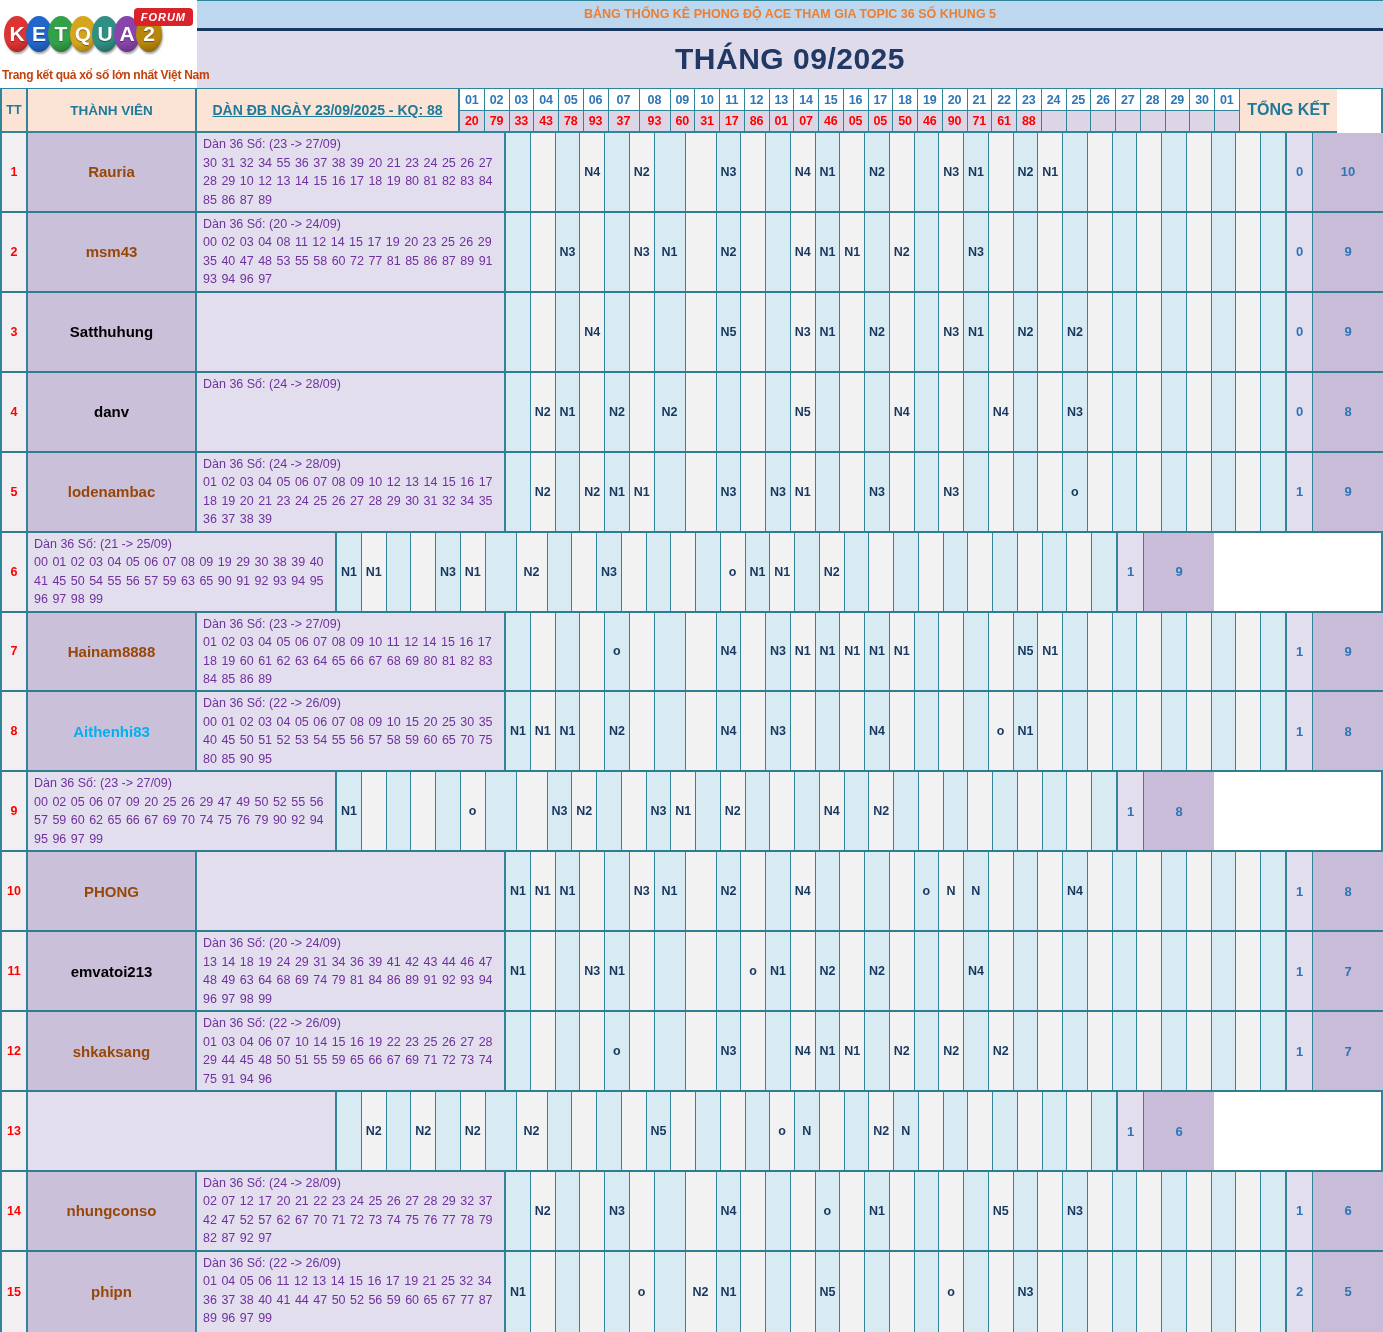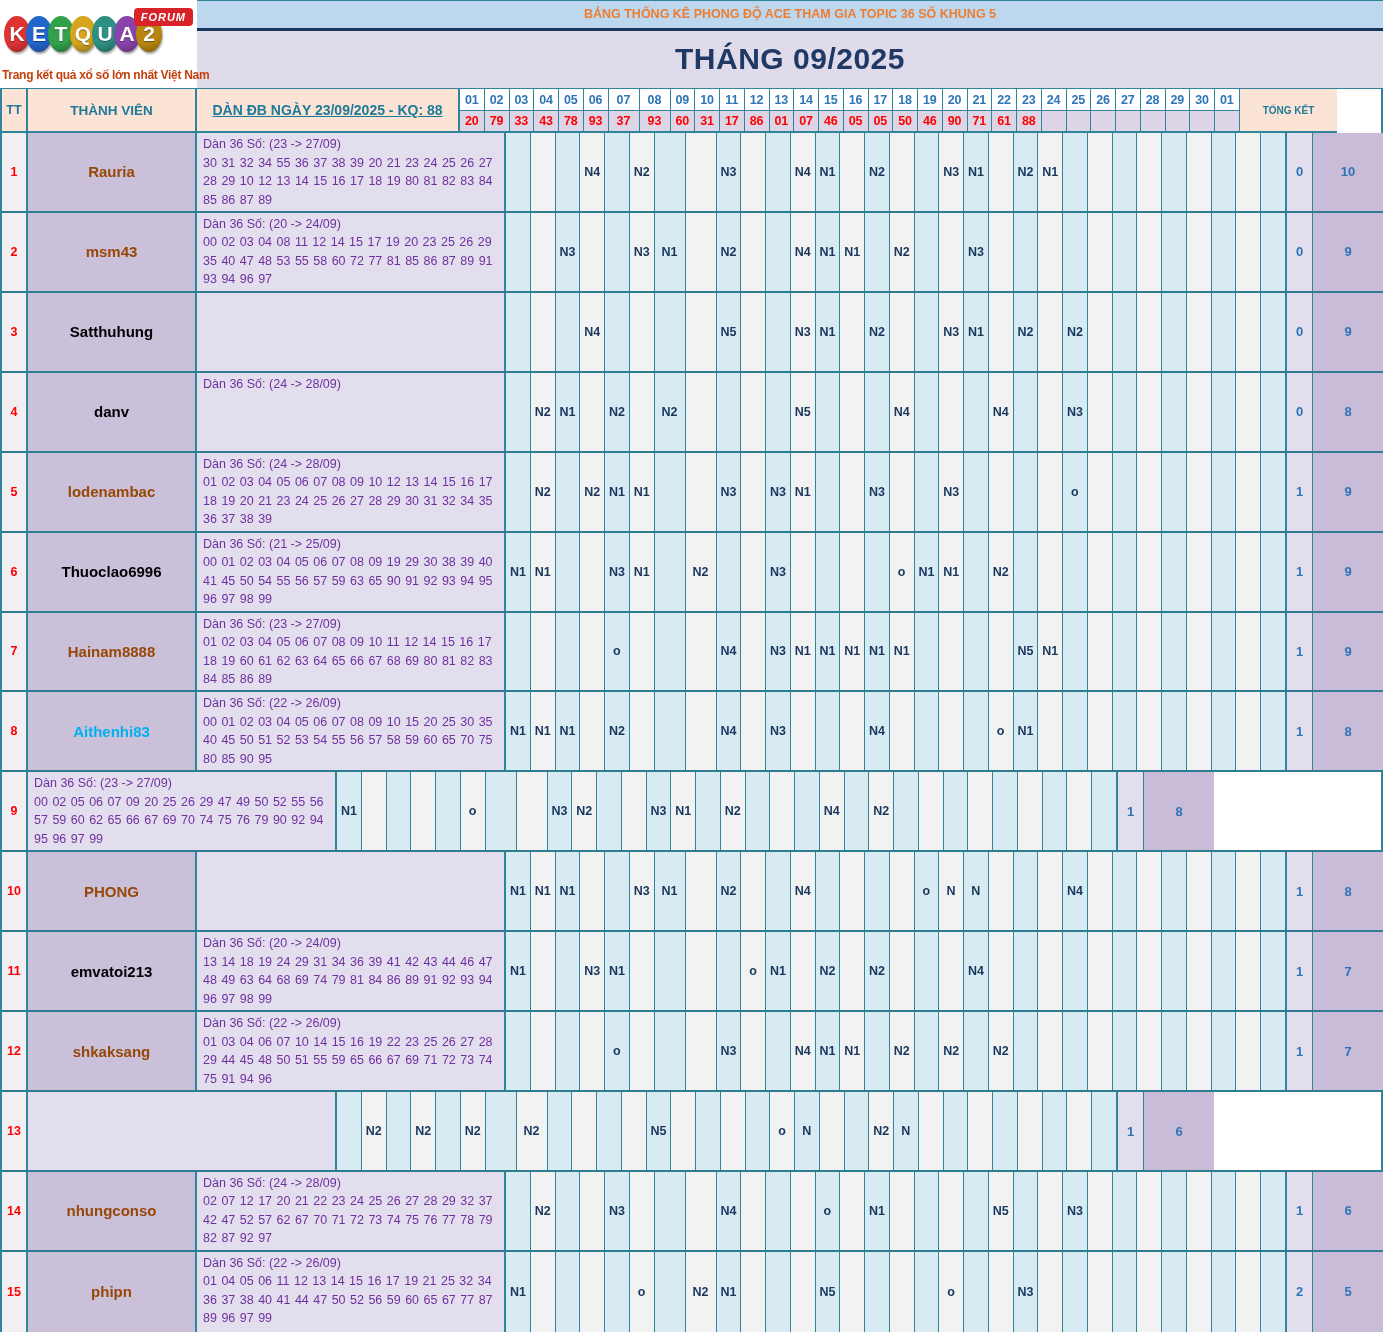--- a/index.html
+++ b/index.html
@@ -37,21 +37,21 @@
   .h-tt{width:26px;font-size:12.5px;flex:0 0 auto;}
   .h-name{width:169px;font-size:13.5px;flex:0 0 auto;}
   .h-dan{width:263px;font-size:14px;flex:0 0 auto;text-decoration:underline;}
   .h-days{width:780px;flex:0 0 auto;display:flex;flex-direction:column;border-bottom:2px solid #31859B;box-sizing:border-box;}
   .day-head-row{height:22px;display:flex;background:#fff;}
   .result-row{height:21px;display:flex;background:#DBD5E6;border-top:1.5px solid #31859B;box-sizing:border-box;}
   .dcell{flex:0 0 auto;box-sizing:border-box;border-right:1px solid #31859B;
     display:flex;align-items:center;justify-content:center;overflow:hidden;}
   .dcell.head{color:#2E75B6;font-weight:bold;font-size:12.5px;}
   .dcell.res{color:#FF0000;font-weight:bold;font-size:12.5px;}
-  .h-tk{width:97px;flex:0 0 auto;font-size:10px;border-right:none;}
+  .h-tk{width:97px;flex:0 0 auto;font-size:16px;border-right:none;}
   
   .rows{border-left:2px solid #31859B;border-right:2px solid #31859B;border-bottom:3px solid #31859B;box-sizing:border-box;}
   .mrow{display:flex;height:79.93px;box-sizing:border-box;border-bottom:2.5px solid #2E7D91;}
   .mrow:last-child{border-bottom:none;}
   .c-tt{width:26px;flex:0 0 auto;background:#F1EFF2;color:#FF0000;font-weight:bold;font-size:12.5px;
     display:flex;align-items:center;justify-content:center;border-right:2px solid #31859B;box-sizing:border-box;}
   .c-name{width:169px;flex:0 0 auto;background:#CBC0DA;font-weight:bold;font-size:15px;
     display:flex;align-items:center;justify-content:center;border-right:2px solid #31859B;box-sizing:border-box;text-align:center;}
   .name-brown{color:#974706;}
   .name-black{color:#000000;}
@@ -380,21 +380,20 @@
           <div class="dcell white" style="width: 24.7586px;"></div>
           <div class="dcell blue" style="width: 24.7586px;"></div>
         </div>
         <div class="c-tk">
           <div class="tk-a">1</div>
           <div class="tk-b">9</div>
         </div>
       </div>
       <div class="mrow">
         <div class="c-tt">6</div>
-        <div class="c-name name-black">Thuoclao6996</div>
         <div class="c-dan">
           <div class="dan-t">Dàn 36 Số: (21 -&gt; 25/09)</div>
           <div class="dan-n">00 01 02 03 04 05 06 07 08 09 19 29 30 38 39 40 41 45 50 54 55 56 57 59 63 65 90 91 92 93 94 95 96 97 98 99</div>
         </div>
         <div class="c-days">
           <div class="dcell blue" style="width: 24.7586px;">N1</div>
           <div class="dcell white" style="width: 24.7586px;">N1</div>
           <div class="dcell blue" style="width: 24.7586px;"></div>
           <div class="dcell white" style="width: 24.7586px;"></div>
           <div class="dcell blue" style="width: 24.7586px;">N3</div>

